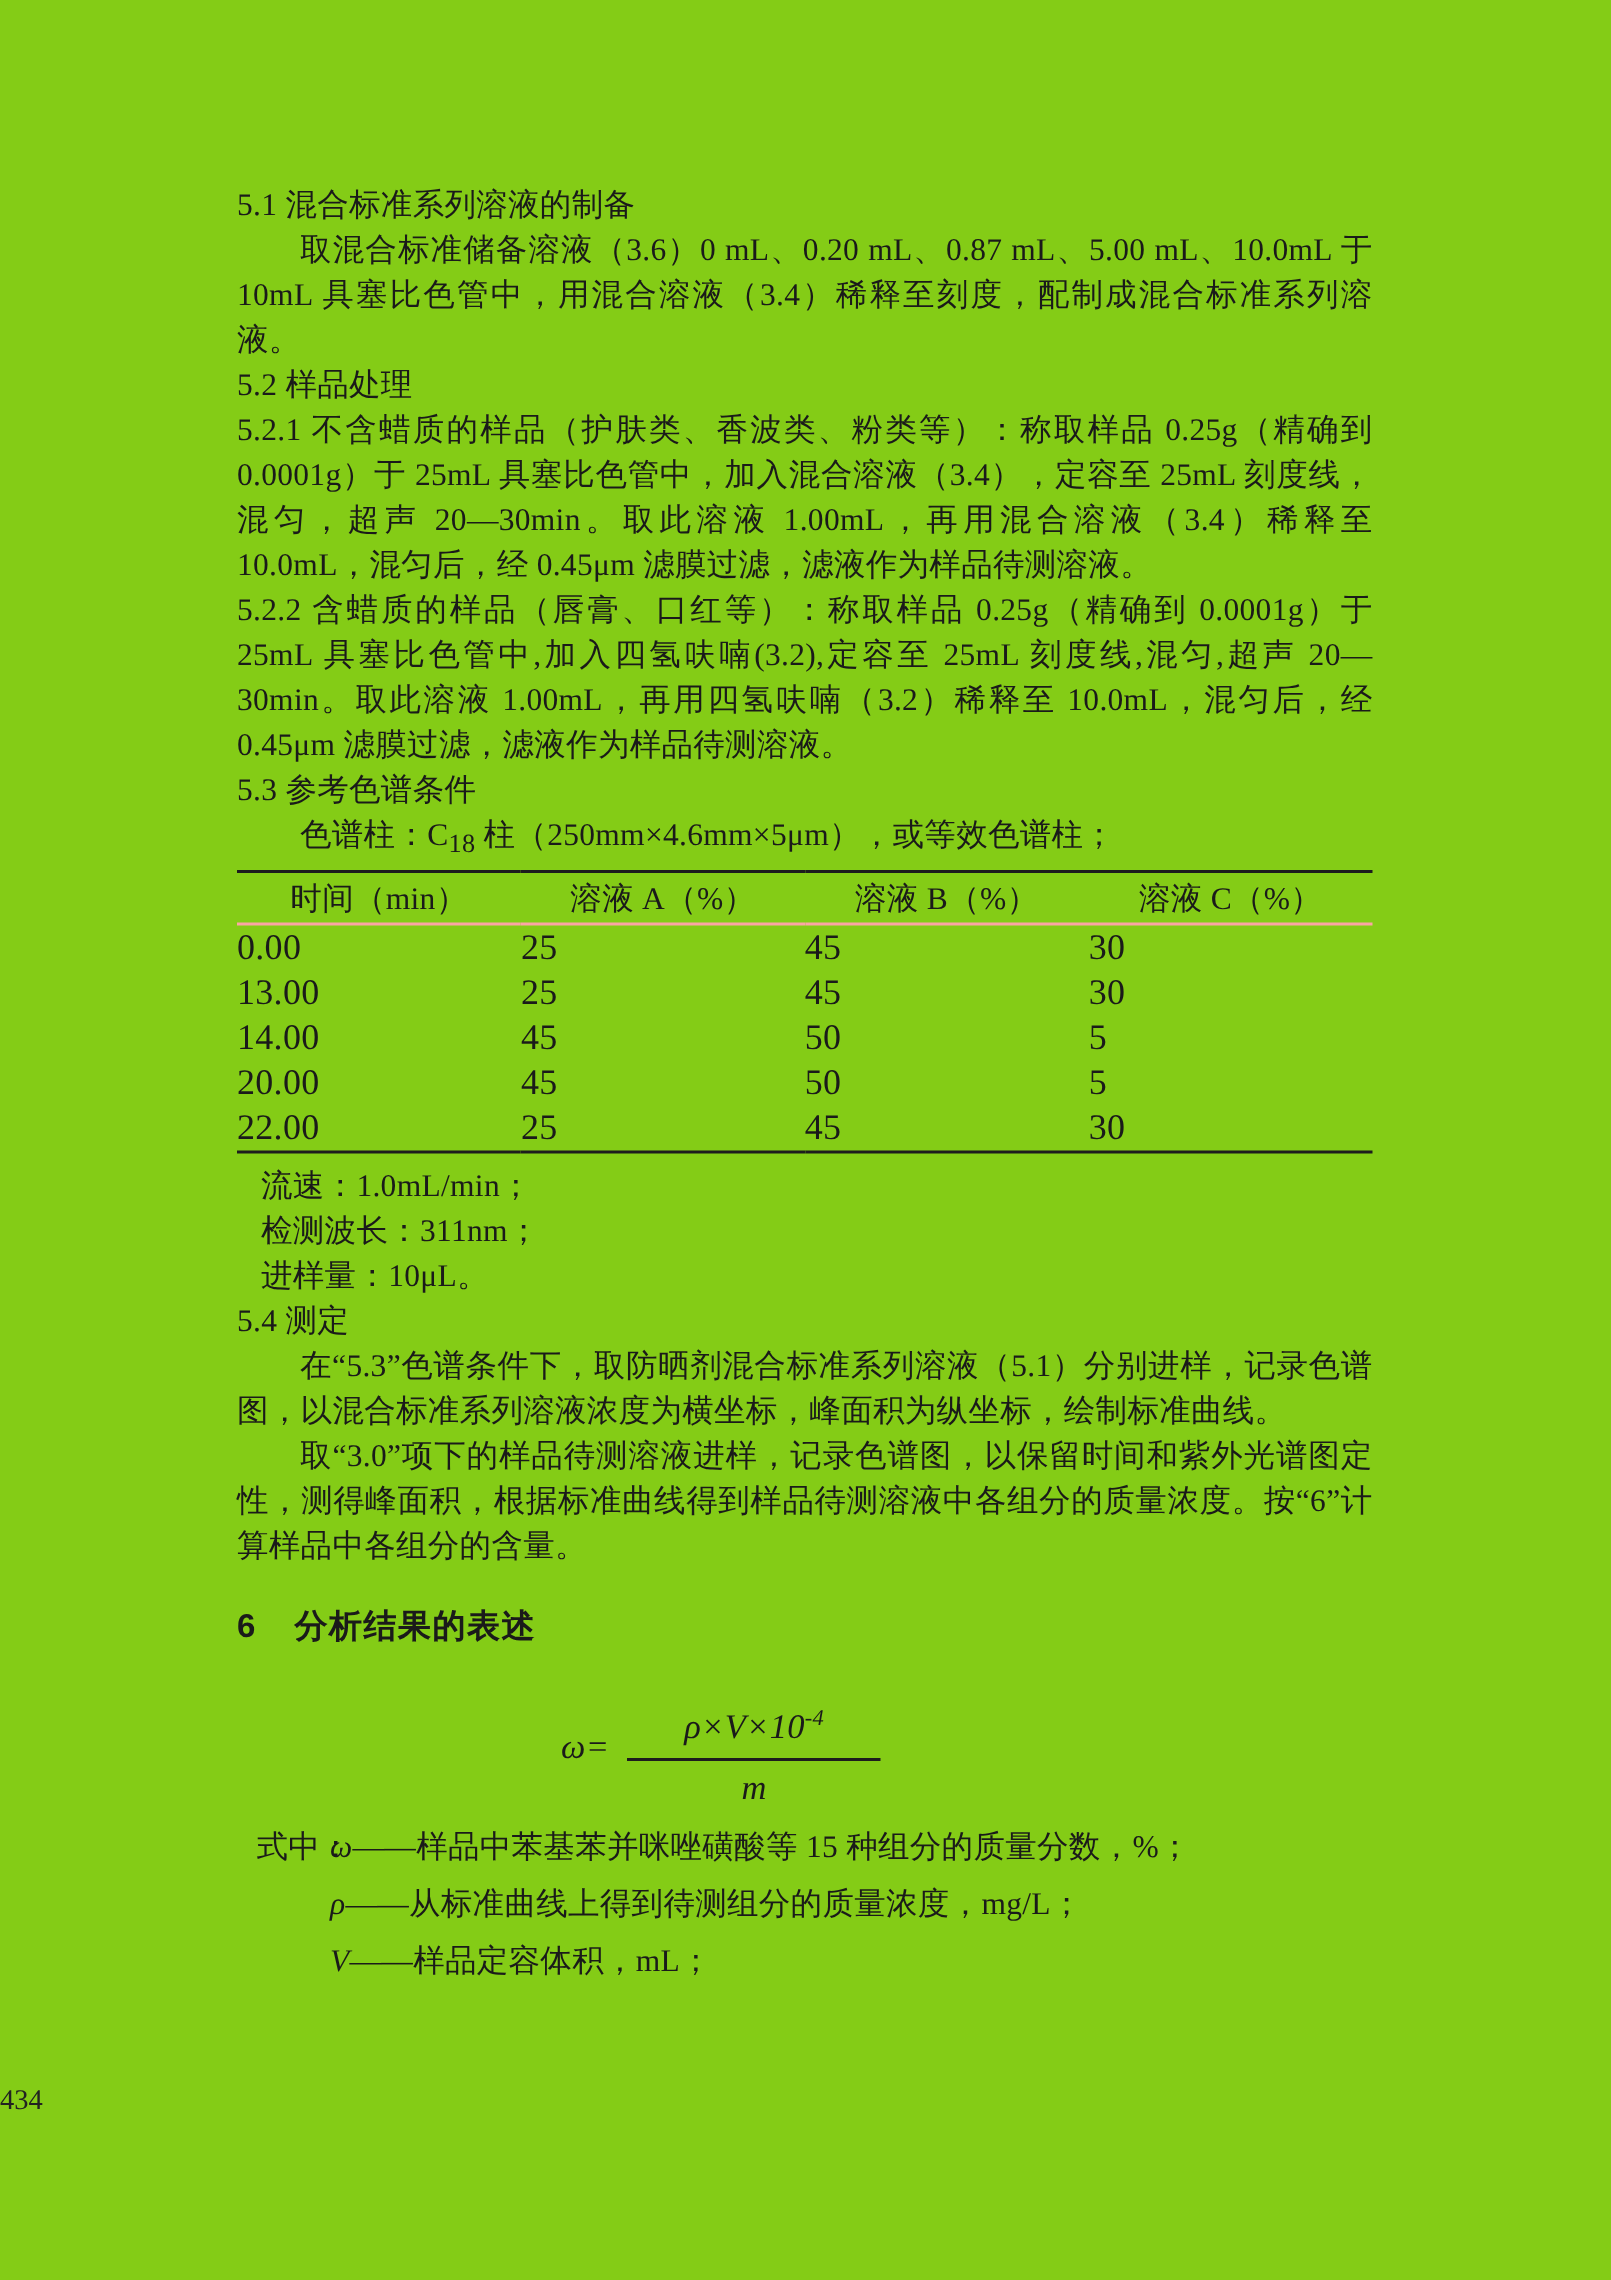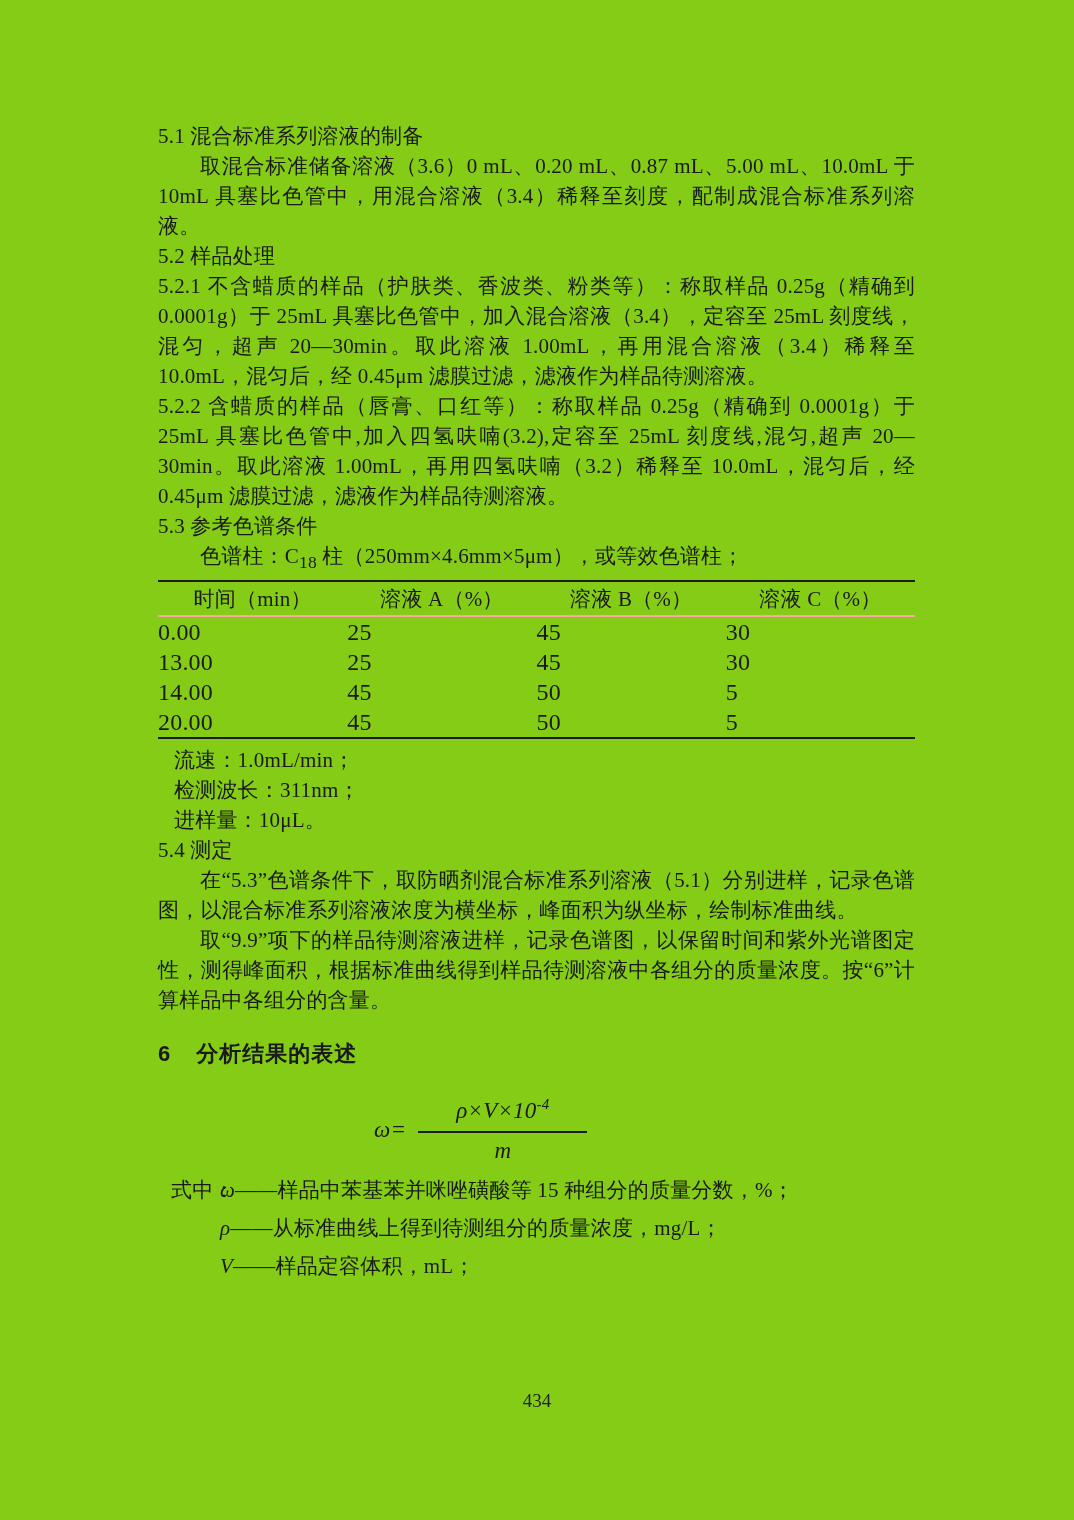--- a/index.html
+++ b/index.html
@@ -74,20 +74,21 @@
     font-family: "Liberation Serif", serif;
     font-style: italic;
     font-size: 23px;
     line-height: 1.25;
   }
   .f-lhs { margin-right: 12px; }
   .f-frac {
     display: inline-flex;
     flex-direction: column;
     align-items: center;
+    margin-top: 12px;
   }
   .f-num {
     display: block;
     padding: 0 38px 5px 38px;
     border-bottom: 2px solid #1d1d1d;
     white-space: nowrap;
   }
   .f-num sup { font-size: 15px; }
   .f-den { padding-top: 4px; }
 
@@ -101,21 +102,21 @@
     text-align: left;
   }
   .def-prefix { position: absolute; left: 13px; top: 0; }
   .def-sym { font-style: italic; font-family: "Liberation Serif", serif; }
 
   .page-number {
     position: absolute;
     top: 1390px;
     left: 0;
     width: 1074px;
-    text-align: center;
+    text-align: left;
     font-size: 19px;
     color: #222;
   }
 </style>
 </head>
 <body>
 
 <div class="page">
   <main class="content">
 
@@ -162,30 +163,36 @@
           <td>45</td>
           <td>50</td>
           <td>5</td>
         </tr>
         <tr>
           <td>20.00</td>
           <td>45</td>
           <td>50</td>
           <td>5</td>
         </tr>
+        <tr>
+          <td>22.00</td>
+          <td>25</td>
+          <td>45</td>
+          <td>30</td>
+        </tr>
       </tbody>
     </table>
 
     <p class="indent-1">流速：1.0mL/min；</p>
     <p class="indent-1">检测波长：311nm；</p>
     <p class="indent-1">进样量：10μL。</p>
 
     <p>5.4 测定</p>
     <p class="para-indent">在“5.3”色谱条件下，取防晒剂混合标准系列溶液（5.1）分别进样，记录色谱图，以混合标准系列溶液浓度为横坐标，峰面积为纵坐标，绘制标准曲线。</p>
-    <p class="para-indent">取“9.9”项下的样品待测溶液进样，记录色谱图，以保留时间和紫外光谱图定性，测得峰面积，根据标准曲线得到样品待测溶液中各组分的质量浓度。按“6”计算样品中各组分的含量。</p>
+    <p class="para-indent">取“3.0”项下的样品待测溶液进样，记录色谱图，以保留时间和紫外光谱图定性，测得峰面积，根据标准曲线得到样品待测溶液中各组分的质量浓度。按“6”计算样品中各组分的含量。</p>
 
     <h2 class="h-main"><span class="h-num">6</span><span>分析结果的表述</span></h2>
 
     <div class="formula-row">
       <span class="f-lhs">ω=</span>
       <span class="f-frac">
         <span class="f-num"><span>ρ×V×10</span><sup>-4</sup></span>
         <span class="f-den">m</span>
       </span>
     </div>

